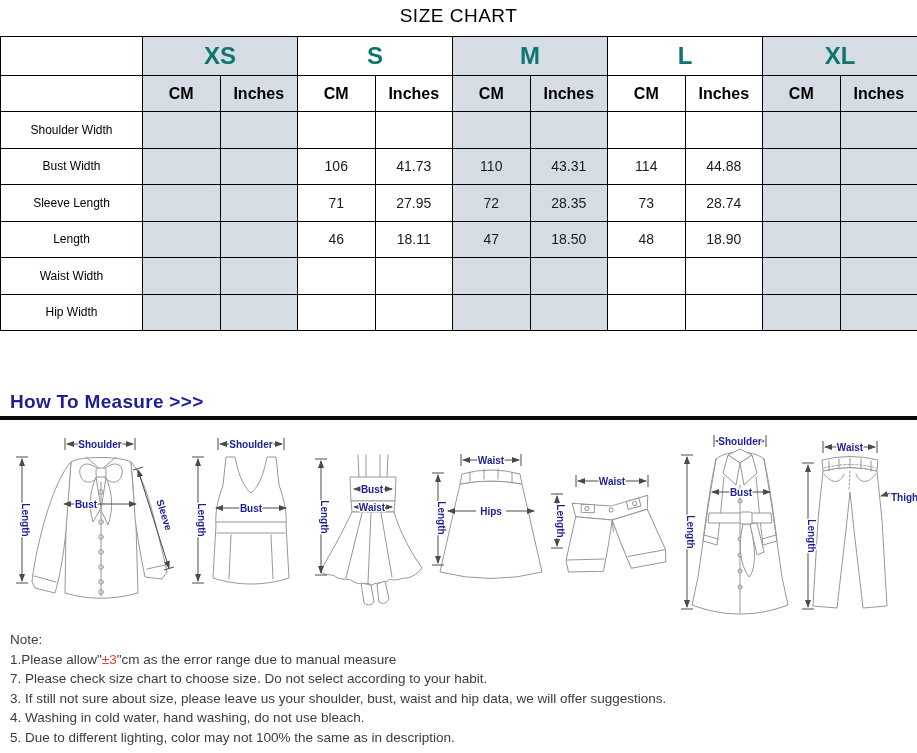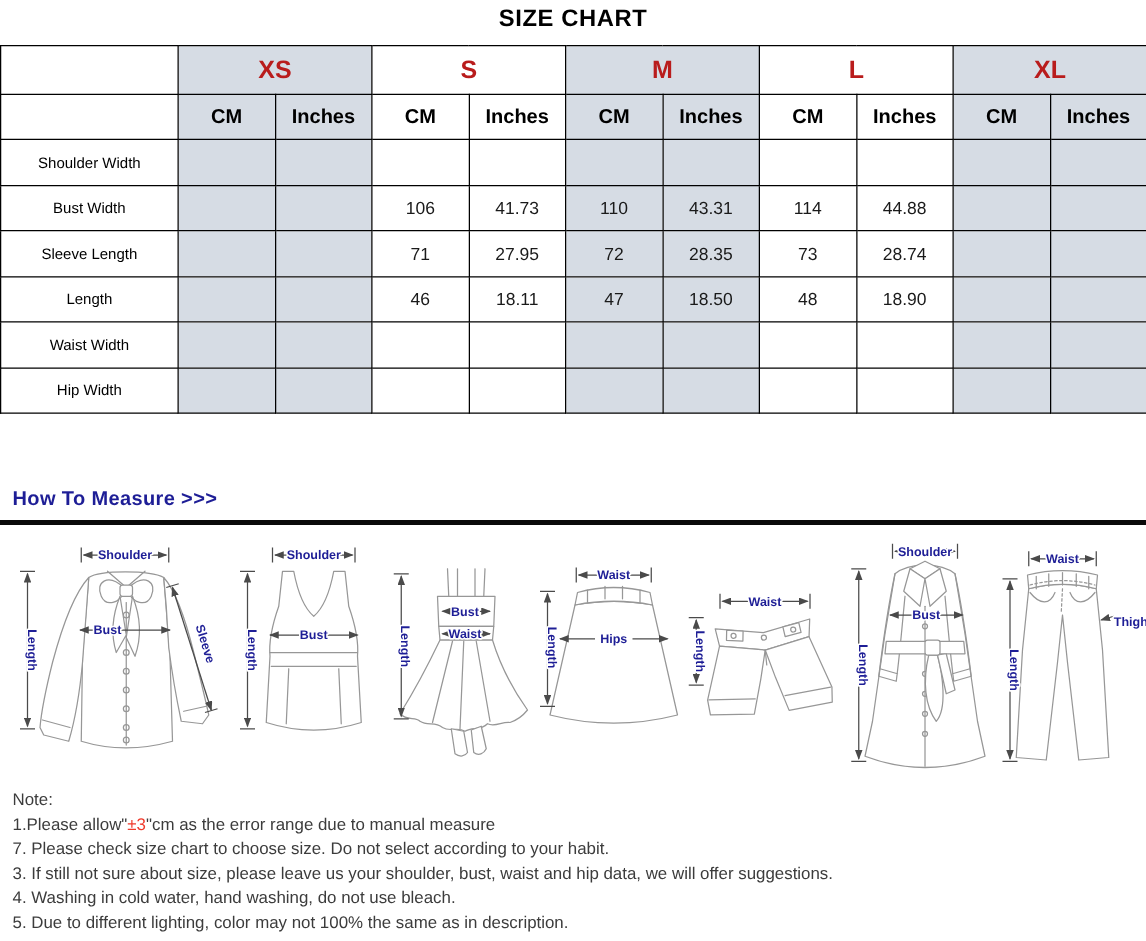--- a/index.html
+++ b/index.html
@@ -1,32 +1,32 @@
 <!DOCTYPE html>
 <html><head>
 <meta charset="utf-8">
 <style>
   html,body{margin:0;padding:0;background:#fff;}
   .page{position:relative;width:917px;height:753px;background:#fff;overflow:hidden;
         font-family:"Liberation Sans",sans-serif;color:#000;}
   .title{position:absolute;top:5px;left:0;width:917px;text-align:center;
-         font-size:19px;font-weight:700;letter-spacing:.5px;}
+         font-size:19px;font-weight:400;letter-spacing:.5px;}
   
   .size-table{position:absolute;top:36px;left:0;width:917px;border-collapse:collapse;table-layout:fixed;}
   .size-table td{border:1px solid #000;text-align:center;vertical-align:middle;padding:0;overflow:hidden;}
   .r-size{height:39px;}
-  .r-size .size{font-size:20px;font-weight:700;color:#b91c1c;}
+  .r-size .size{font-size:24px;font-weight:700;color:#0f766e;}
   .r-unit{height:36px;}
   .r-unit td{font-size:16px;font-weight:700;}
   .size-table tbody tr{height:36.5px;}
   .rowlabel{font-size:12px;}
   .val{font-size:14px;color:#1a1a1a;}
   .shaded{background:#d6dce4;}
   
-  .htm{position:absolute;top:391px;left:10px;font-size:16px;font-weight:700;color:#1e1e96;letter-spacing:.3px;}
+  .htm{position:absolute;top:391px;left:10px;font-size:19px;font-weight:700;color:#1e1e96;letter-spacing:.3px;}
   .divider{position:absolute;top:416px;left:0;width:917px;height:4px;background:#0a0a0a;}
   
   .fig{position:absolute;}
   .fig .g{stroke:#979797;stroke-width:1;fill:none;stroke-linejoin:round;stroke-linecap:round;}
   .fig .gf{stroke:#979797;stroke-width:1;fill:#fff;stroke-linejoin:round;}
   .fig .dim,.fig .tick{stroke:#4a4a4a;stroke-width:1;fill:none;}
   .fig .dash{stroke-dasharray:2,2;}
   .fig text{font-family:"Liberation Sans",sans-serif;font-size:10px;font-weight:700;fill:#1e1e96;
             paint-order:stroke;stroke:#fff;stroke-width:2.5px;stroke-linejoin:round;text-anchor:middle;}
   .fig text.ta-start{text-anchor:start;}

